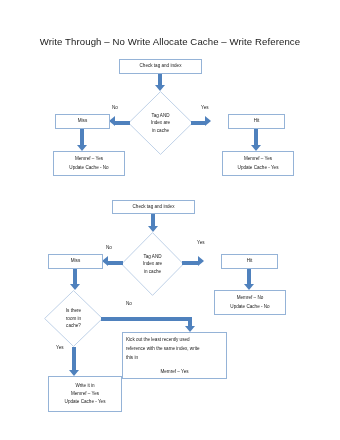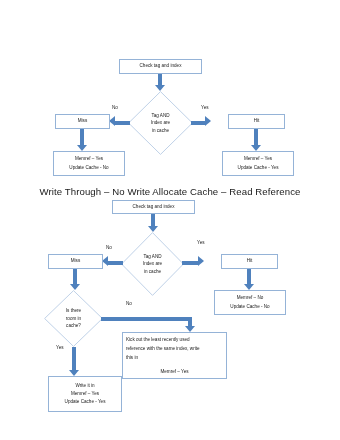--- a/index.html
+++ b/index.html
@@ -88,20 +88,21 @@
     font-size:4.6px;
     color:#1a1a1a;
     white-space:nowrap;
   }
 </style>
 </head>
 <body>
 
 <div class="stage">
 
+  <div class="title" id="title-write">Write Through – No Write Allocate Cache – Write Reference</div>
 
   <div class="box" style="left:119px;top:59px;width:83px;height:15px;">
     <span>Check tag and index</span>
   </div>
 
   <div class="arrow">
     <div class="vline" style="left:158px;top:74px;height:12px;"></div>
     <div class="tri-down" style="left:155px;top:85px;"></div>
   </div>
 
@@ -149,21 +150,20 @@
   <div class="box" style="left:53px;top:151px;width:72px;height:25px;">
     <span>Memref – Yes</span>
     <span>Update Cache - No</span>
   </div>
 
   <div class="box" style="left:222px;top:151px;width:72px;height:25px;">
     <span>Memref – Yes</span>
     <span>Update Cache - Yes</span>
   </div>
 
-  <div class="title" id="title-read">Write Through – No Write Allocate Cache – Read Reference</div>
 
   <div class="box" style="left:112px;top:200px;width:83px;height:14px;">
     <span>Check tag and index</span>
   </div>
 
   <div class="arrow">
     <div class="vline" style="left:151px;top:214px;height:13px;"></div>
     <div class="tri-down" style="left:148px;top:226px;"></div>
   </div>
 

